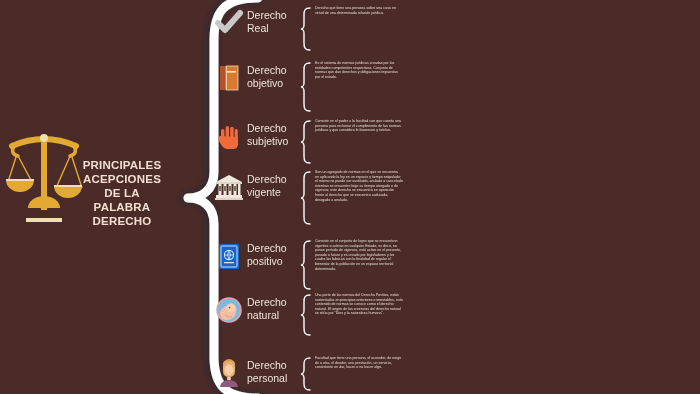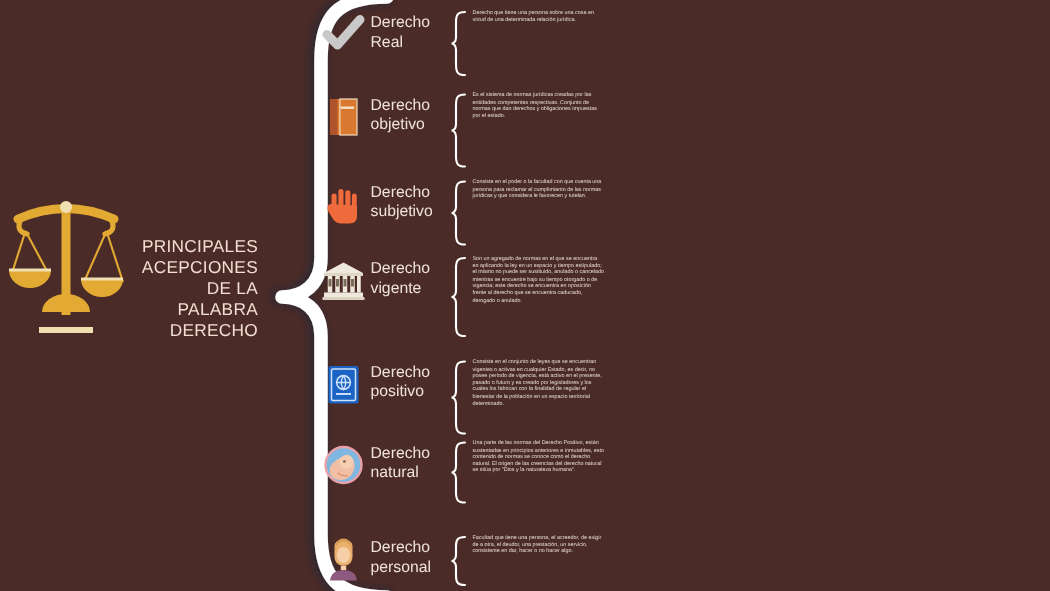--- a/index.html
+++ b/index.html
@@ -34,23 +34,23 @@
     width: 84px;
     height: 108px;
   }
   #central-title {
     position: absolute;
     left: 72px;
     top: 40px;
     width: 100px;
     color: #f3ded2;
     font-size: 11.5px;
-    font-weight: normal;
+    font-weight: bold;
     line-height: 14px;
-    text-align: right;
+    text-align: center;
     letter-spacing: .2px;
     white-space: pre-line;
   }
 
   
   #big-brace {
     position: absolute;
     left: 162px;
     top: -6px;
     width: 110px;

